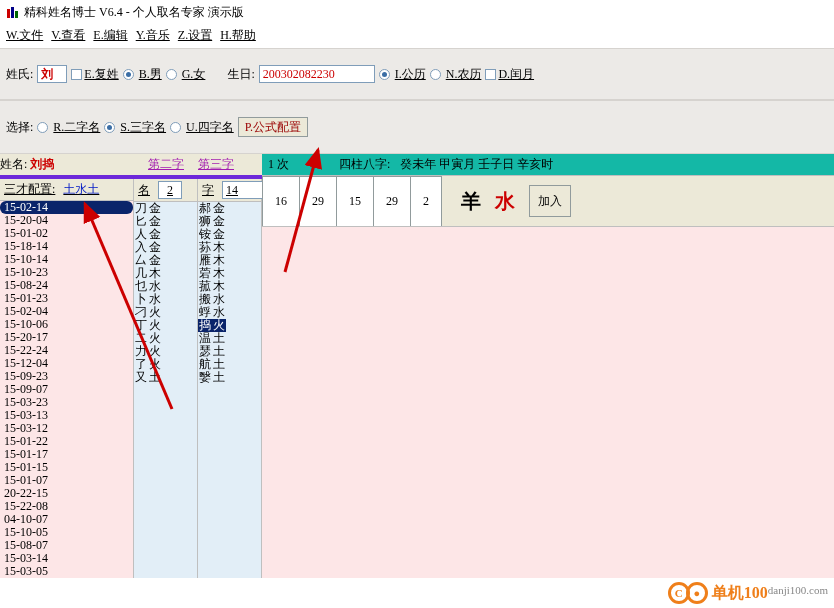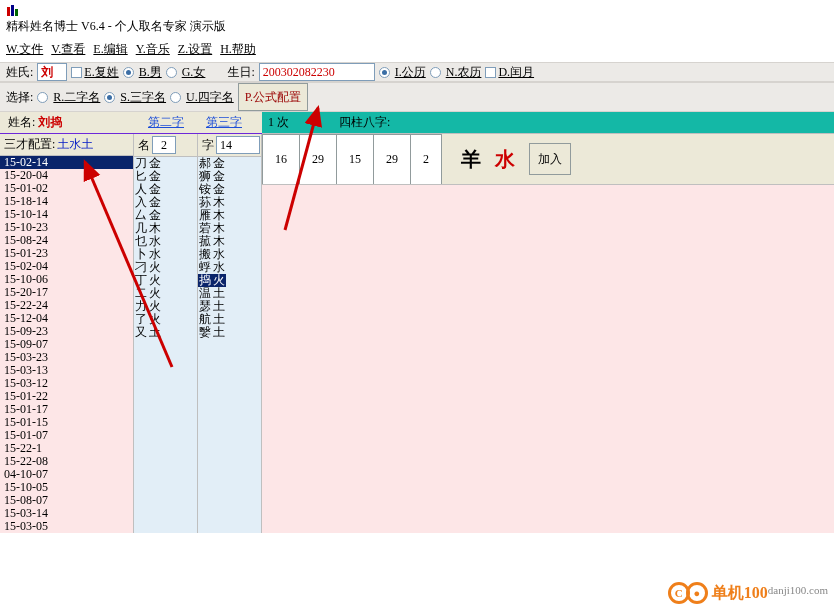--- a/index.html
+++ b/index.html
@@ -1,40 +1,40 @@
 <!DOCTYPE html>
 <html><head>
 <meta charset="utf-8">
 <style>
 * { box-sizing: border-box; margin: 0; padding: 0; }
 body { font-family: "SimSun", "宋体", serif; font-size: 12px; background: #fff; width: 834px; height: 608px; position: relative; overflow: hidden; }
-.titlebar { display: flex; padding: 4px 6px; background: #fff; flex-direction: column; }
+.titlebar { display: flex; align-items: center; padding: 4px 6px; background: #fff; }
 .titlebar .icon { width: 14px; height: 14px; margin-right: 4px; }
 .titlebar .icon svg { width: 14px; height: 14px; }
 .menubar { display: flex; gap: 8px; padding: 2px 6px 4px; }
 .menubar span { cursor: default; }
-.toolbar1, .toolbar2 { display: flex; align-items: center; gap: 4px; padding: 0 6px; background: #eceae7; border-top: 1px solid #d6d3cf; border-bottom: 1px solid #d6d3cf; }
+.toolbar1, .toolbar2 { display: flex; align-items: center; gap: 4px; padding: 16px 6px; background: #eceae7; border-top: 1px solid #d6d3cf; border-bottom: 1px solid #d6d3cf; }
 input.tf { font-family: inherit; font-size: 12px; border: 1px solid #7f9db9; background: #fff; padding: 1px 3px; height: 18px; }
 .radio { display: inline-flex; align-items: center; gap: 5px; }
 .radio .glyph { width:11px; height:11px; border:1px solid #7f9db9; border-radius:50%; background:#fff; position:relative; }
 .radio.sel .glyph::after { content:""; width:5px; height:5px; border-radius:50%; background:#3b6ea5; position:absolute; top:2px; left:2px; }
 .chk { display:inline-flex; align-items:center; gap:2px; }
 .chk .glyph { width:11px; height:11px; border:1px solid #7f9db9; background:#fff; }
 .uline { text-decoration: underline; }
-.btn { font-family: inherit; font-size:12px; background:#ece9d8; border:1px solid #919b9c; padding:1px 6px; height:28px; color:#900; }
+.btn { font-family: inherit; font-size:12px; background:#ece9d8; border:1px solid #919b9c; padding:1px 6px; height:20px; color:#900; }
 .botn { font-family:inherit; font-size:12px; background:#ece9d8; border:1px solid #919b9c; padding:1px 8px; height:32px; }
 .main { display:flex; position:relative; }
 .col1 { width:134px; background:#fde6e7; border-right:1px solid #bfbfbf; display:flex; flex-direction:column; }
 .col2, .col3 { width:64px; background:#fce9d8; border-right:1px solid #bfbfbf; display:flex; flex-direction:column; }
-.colhead { background:#ece9d8; border-bottom:1px solid #6d28d9; padding:2px 8px; display:flex; align-items:center; gap:3px; }
-.colhead .blue { color:#1d4ed8; text-decoration: underline; }
+.colhead { background:#ece9d8; border-bottom:4px solid #6d28d9; padding:2px 0; display:flex; align-items:center; gap:3px; }
+.colhead .blue { color:#a21caf; text-decoration: underline; }
 .colhead .red { color:#c00; font-weight:bold; }
-.colsub { background:#ece9d8; padding:2px 4px; display:flex; align-items:center; gap:2px; border-bottom:1px solid #bfbfbf; }
+.colsub { background:#ece9d8; padding:2px 4px; display:flex; align-items:center; gap:8px; border-bottom:1px solid #bfbfbf;text-decoration:underline; }
 .list { flex:1; overflow:hidden; font-size:12px; }
-.list .item { padding:0 4px; line-height:13px; white-space: nowrap; }
+.list .item { padding:0 4px; line-height:13px; white-space: nowrap; border-radius: 6px; }
 .list .item.sel { background:#0a246a; color:#fff; }
 .vlist { background:#e2eef7; flex:1; }
 .vlist .vitem { display:flex; line-height:13px; }
 .vlist .vitem span { width:14px; text-align:center; }
 .vlist .vitem.sel span { background:#0a246a; color:#fff; }
 .right { flex:1; display:flex; flex-direction:column; }
 .right-top { display:flex; align-items:center; gap:10px; padding:2px 6px; background:#14b8a6; border-bottom:1px solid #bfbfbf; }
 .right-tabs { display:flex; background:#ece9d8; border-bottom:1px solid #bfbfbf; }
 .right-tabs .tab { border:1px solid #919b9c; border-bottom:none; padding:17px 12px; margin-right:-1px; background:#fff; }
 .right-body { flex:1; background:#fde6e7; position:relative; }
@@ -152,21 +152,21 @@
             <div class="item">15-12-04</div>
             <div class="item">15-09-23</div>
             <div class="item">15-09-07</div>
             <div class="item">15-03-23</div>
             <div class="item">15-03-13</div>
             <div class="item">15-03-12</div>
             <div class="item">15-01-22</div>
             <div class="item">15-01-17</div>
             <div class="item">15-01-15</div>
             <div class="item">15-01-07</div>
-            <div class="item">15-22-1</div>
+            <div class="item">20-22-15</div>
             <div class="item">15-22-08</div>
             <div class="item">04-10-07</div>
             <div class="item">15-10-05</div>
             <div class="item">15-08-07</div>
             <div class="item">15-03-14</div>
             <div class="item">15-03-05</div>
           </div>
       </div>
       <div class="col2">
         <div class="colsub">
@@ -297,20 +297,21 @@
           </div>
       </div>
     </div>
   </div>
 
   <div class="right">
     <div class="right-top">
       <span><span>1</span> <span>次</span></span>
       <span style="width:30px"></span>
       <span>四柱八字:</span>
+      <span>癸未年 甲寅月 壬子日 辛亥时</span>
     </div>
     <div style="display:flex;align-items:center;background:#ece9d8;border-bottom:1px solid #bfbfbf">
       <div class="right-tabs" id="tabs" style="border:none">
           <div class="tab">16</div>
           <div class="tab">29</div>
           <div class="tab">15</div>
           <div class="tab">29</div>
           <div class="tab">2</div>
         </div>
       <span style="width:20px"></span>

